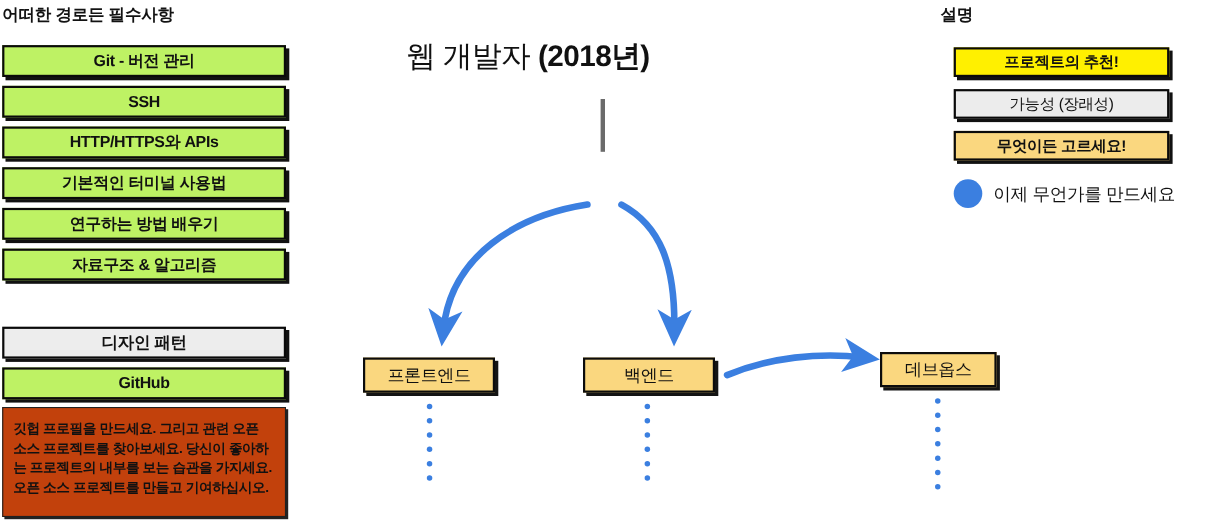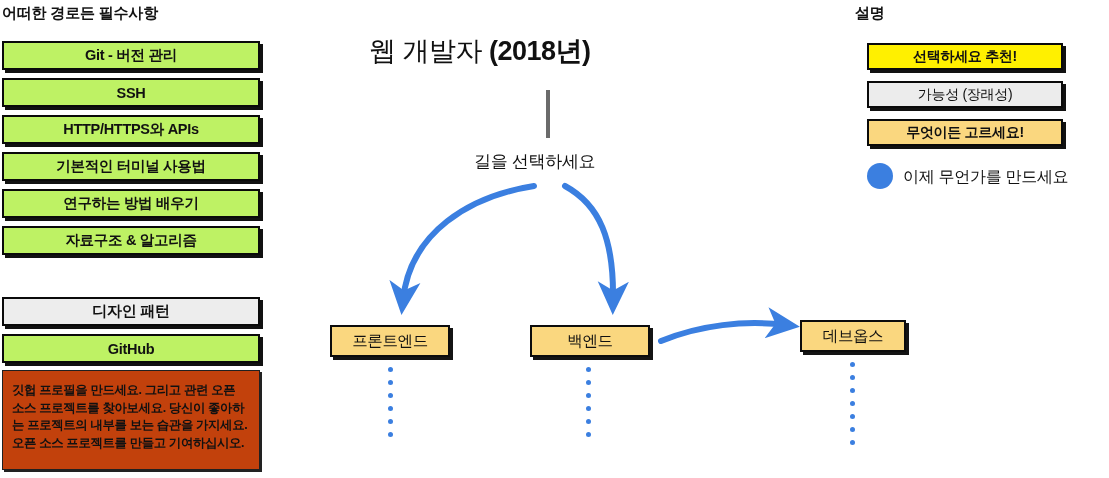--- a/index.html
+++ b/index.html
@@ -184,21 +184,20 @@
   <div class="abs skill-box" style="top:334px;">
       <span>GitHub</span>
     </div>
 
   <div class="abs note-box" style="top:370px; height:100px;">깃헙 프로필을 만드세요. 그리고 관련 오픈 소스 프로젝트를 찾아보세요. 당신이 좋아하는 프로젝트의 내부를 보는 습관을 가지세요. 오픈 소스 프로젝트를 만들고 기여하십시오.</div>
 
   <div class="abs main-title" style="left:369px; top:33px;"><span>웹 개발자 </span><span class="bold">(2018년)</span></div>
 
   <div class="abs stem-line" style="left:546px; top:90px; height:48px;"></div>
 
-  <div class="abs choose-label" style="left:474px; top:150px;">길을 선택하세요</div>
 
   <svg class="arrows" viewBox="0 0 1109 478">
     <defs>
       <marker id="ah" markerWidth="6" markerHeight="6" refX="3.1" refY="3" orient="auto" markerUnits="strokeWidth">
         <path d="M0,0.4 L5.6,3 L0,5.6 L1.5,3 Z" fill="#3B7FE0"></path>
       </marker>
     </defs>
 
     <path d="M 534,186 C 470,196 410,232 403,300" fill="none" stroke="#3B7FE0" stroke-width="6" stroke-linecap="round" marker-end="url(#ah)"></path>
 
@@ -239,21 +238,21 @@
     <span class="dot" style="left:850px; top:388px;"></span>
     <span class="dot" style="left:850px; top:401px;"></span>
     <span class="dot" style="left:850px; top:414px;"></span>
     <span class="dot" style="left:850px; top:427px;"></span>
     <span class="dot" style="left:850px; top:440px;"></span>
   </div>
 
   <div class="abs col-header" style="left:855px; top:4px;">설명</div>
 
   <div class="abs legend-box yellow" style="top:43px;">
-      <span>선택하세요 추천!</span>
+      <span>프로젝트의 추천!</span>
     </div>
   <div class="abs legend-box gray" style="top:81px;">
       <span>가능성 (장래성)</span>
     </div>
   <div class="abs legend-box orange" style="top:119px;">
       <span>무엇이든 고르세요!</span>
     </div>
 
   <div class="abs legend-circle" style="left:867px; top:163px;"></div>
   <div class="abs legend-circle-label" style="left:903px; top:167px;">이제 무언가를 만드세요</div>

